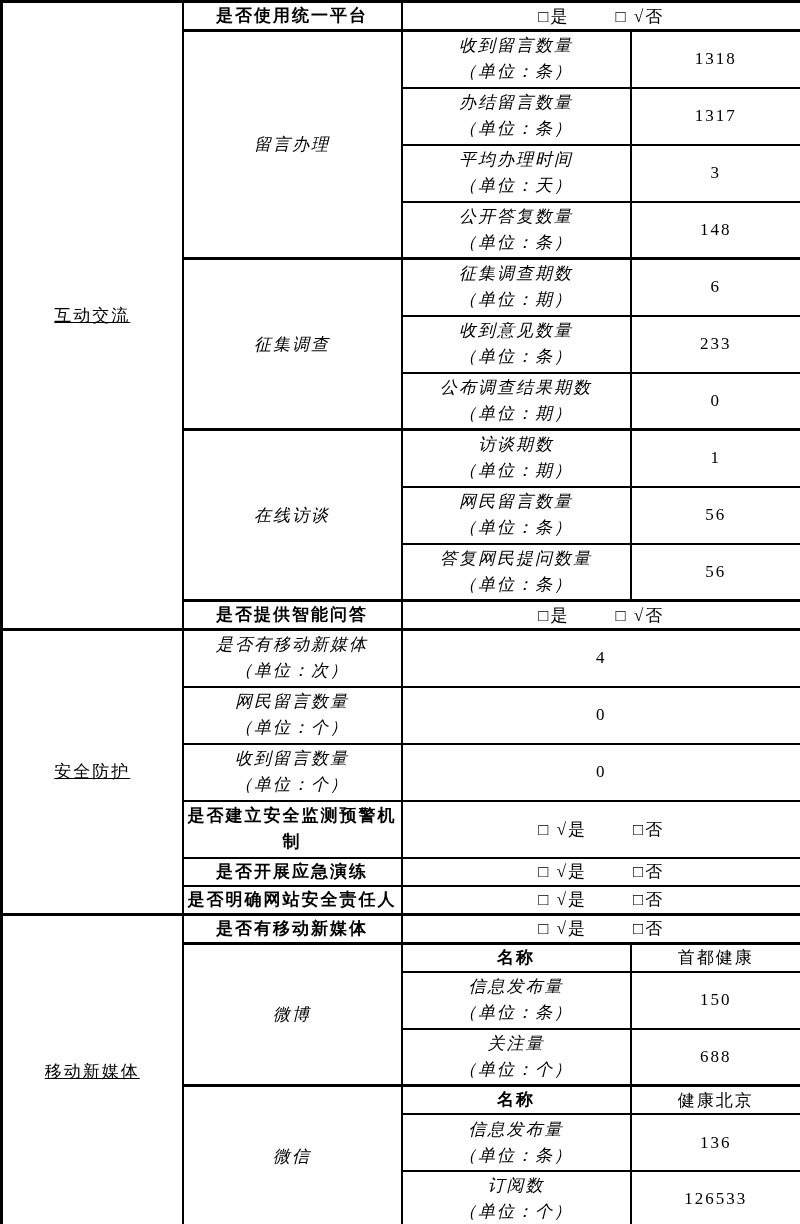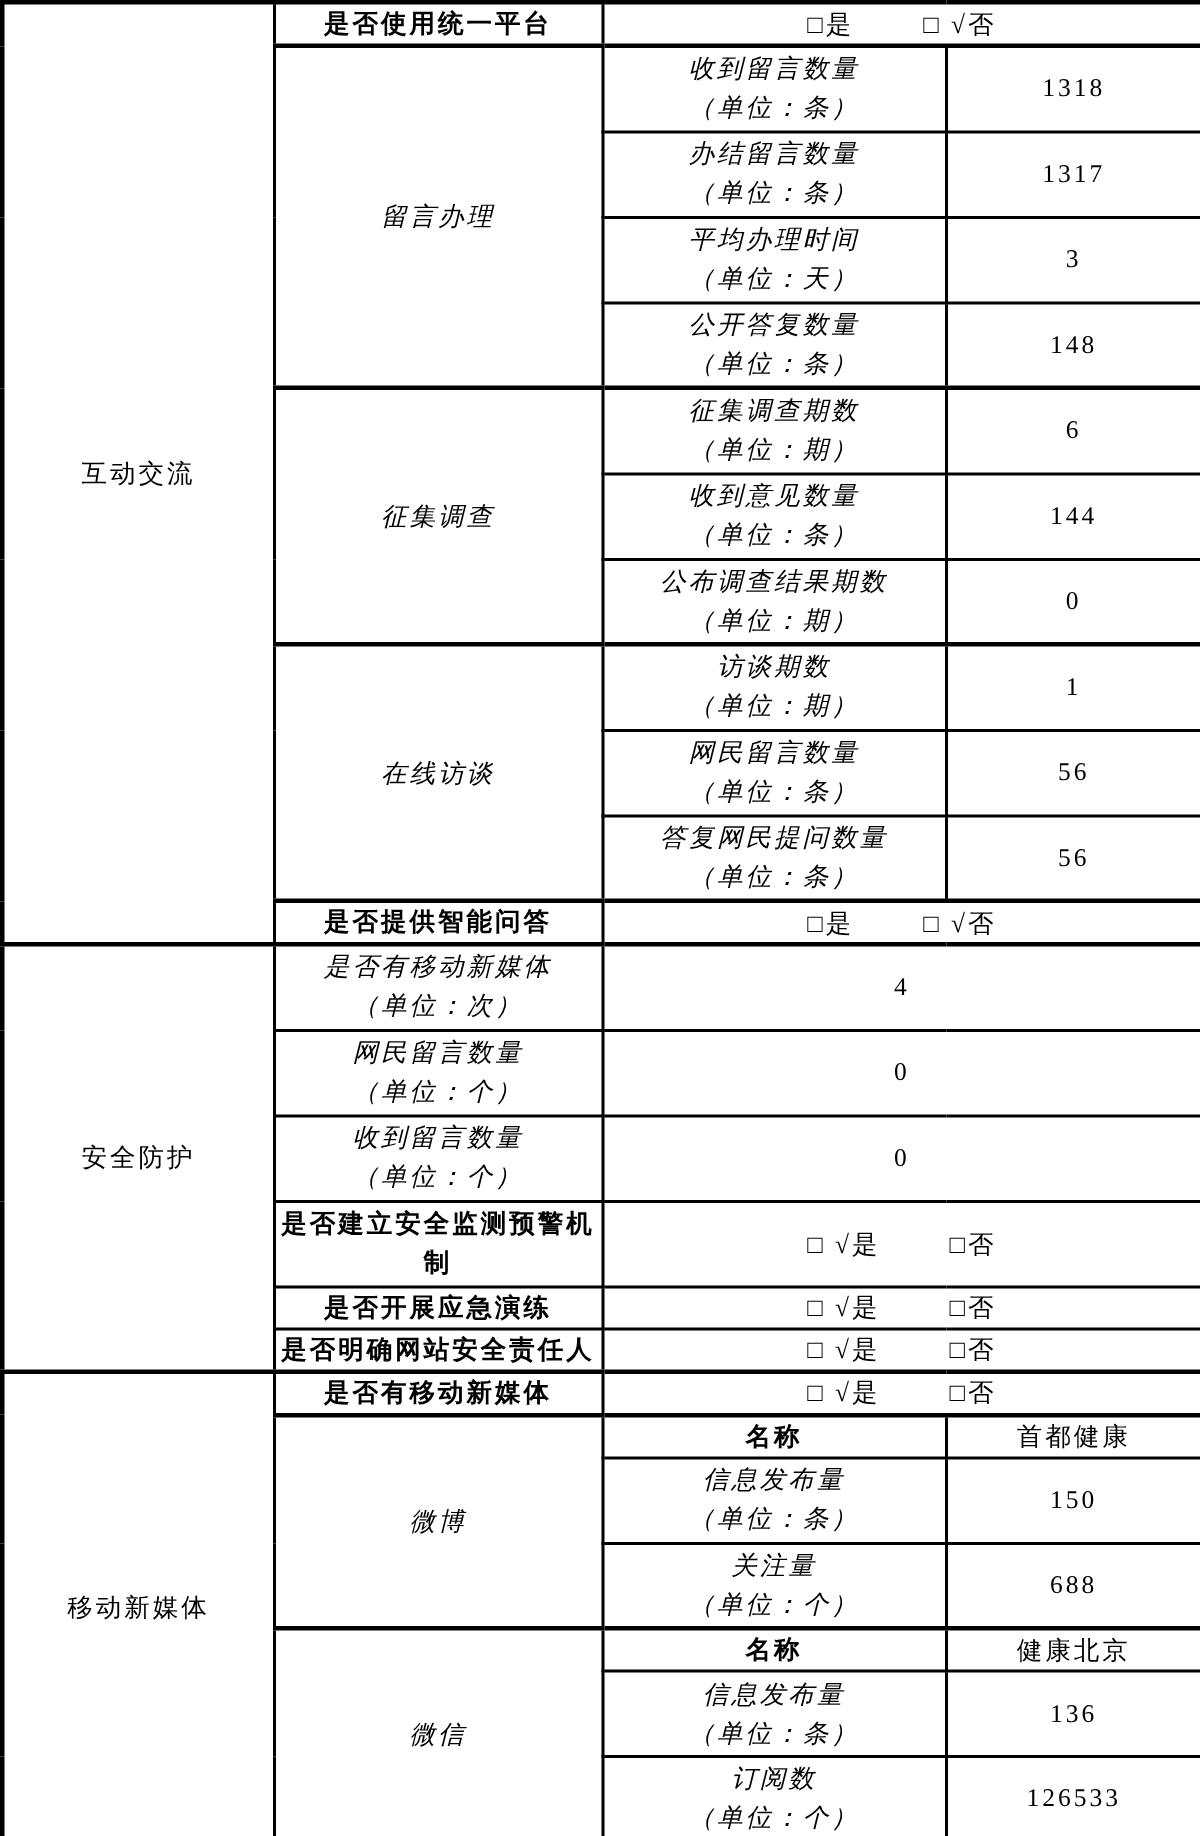--- a/index.html
+++ b/index.html
@@ -22,21 +22,21 @@
     font-size: 17px;
     letter-spacing: 2px;
     padding: 0;
     overflow: hidden;
     background: #ffffff;
   }
   tr.h1 { height: 28px; }
   tr.h2 { height: 57px; }
   
   tr.bt td { border-top-width: 3px; }
-  .sec { font-size: 17px; }
+  .sec { font-size: 17px; text-decoration: underline; }
   .grp { font-size: 17px; font-style: italic; }
   .lbl { line-height: 26px; padding: 0 2px; font-weight: bold; }
   .sub .ln { line-height: 26px; font-style: italic; }
   .num { letter-spacing: 1px; }
   .check {
     display: flex;
     justify-content: center;
     align-items: center;
     gap: 46px;
   }
@@ -101,21 +101,21 @@
       <div class="ln">征集调查期数</div>
       <div class="ln">（单位：期）</div>
     </td>
     <td class="num">6</td>
   </tr>
   <tr class="h2">
     <td class="sub">
       <div class="ln">收到意见数量</div>
       <div class="ln">（单位：条）</div>
     </td>
-    <td class="num">144</td>
+    <td class="num">233</td>
   </tr>
   <tr class="h2">
     <td class="sub">
       <div class="ln">公布调查结果期数</div>
       <div class="ln">（单位：期）</div>
     </td>
     <td class="num">0</td>
   </tr>
 
   <tr class="h2 bt">

